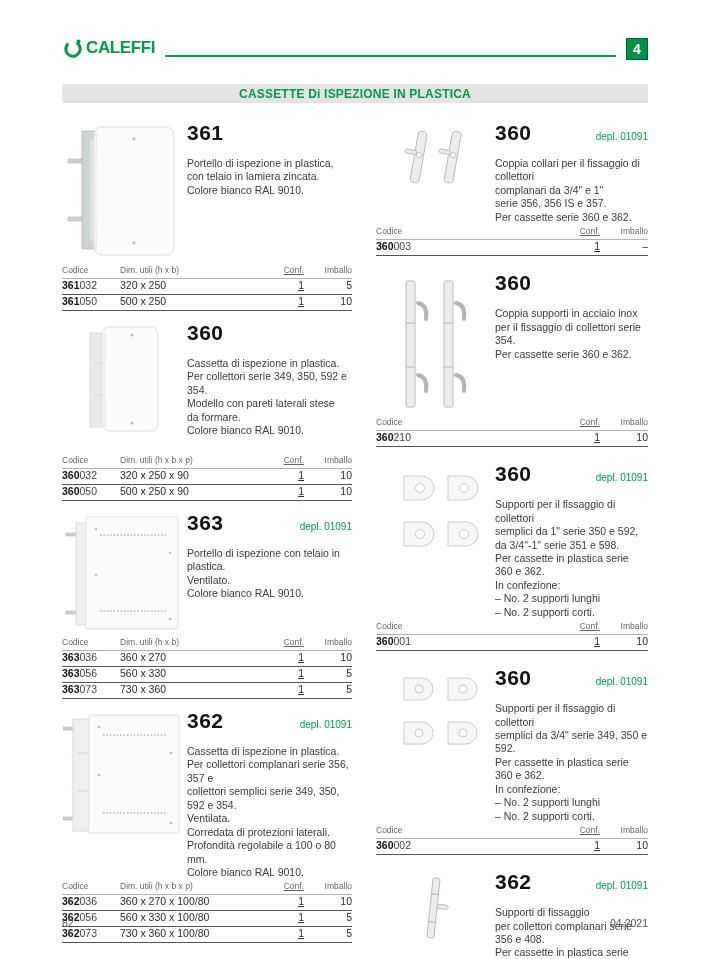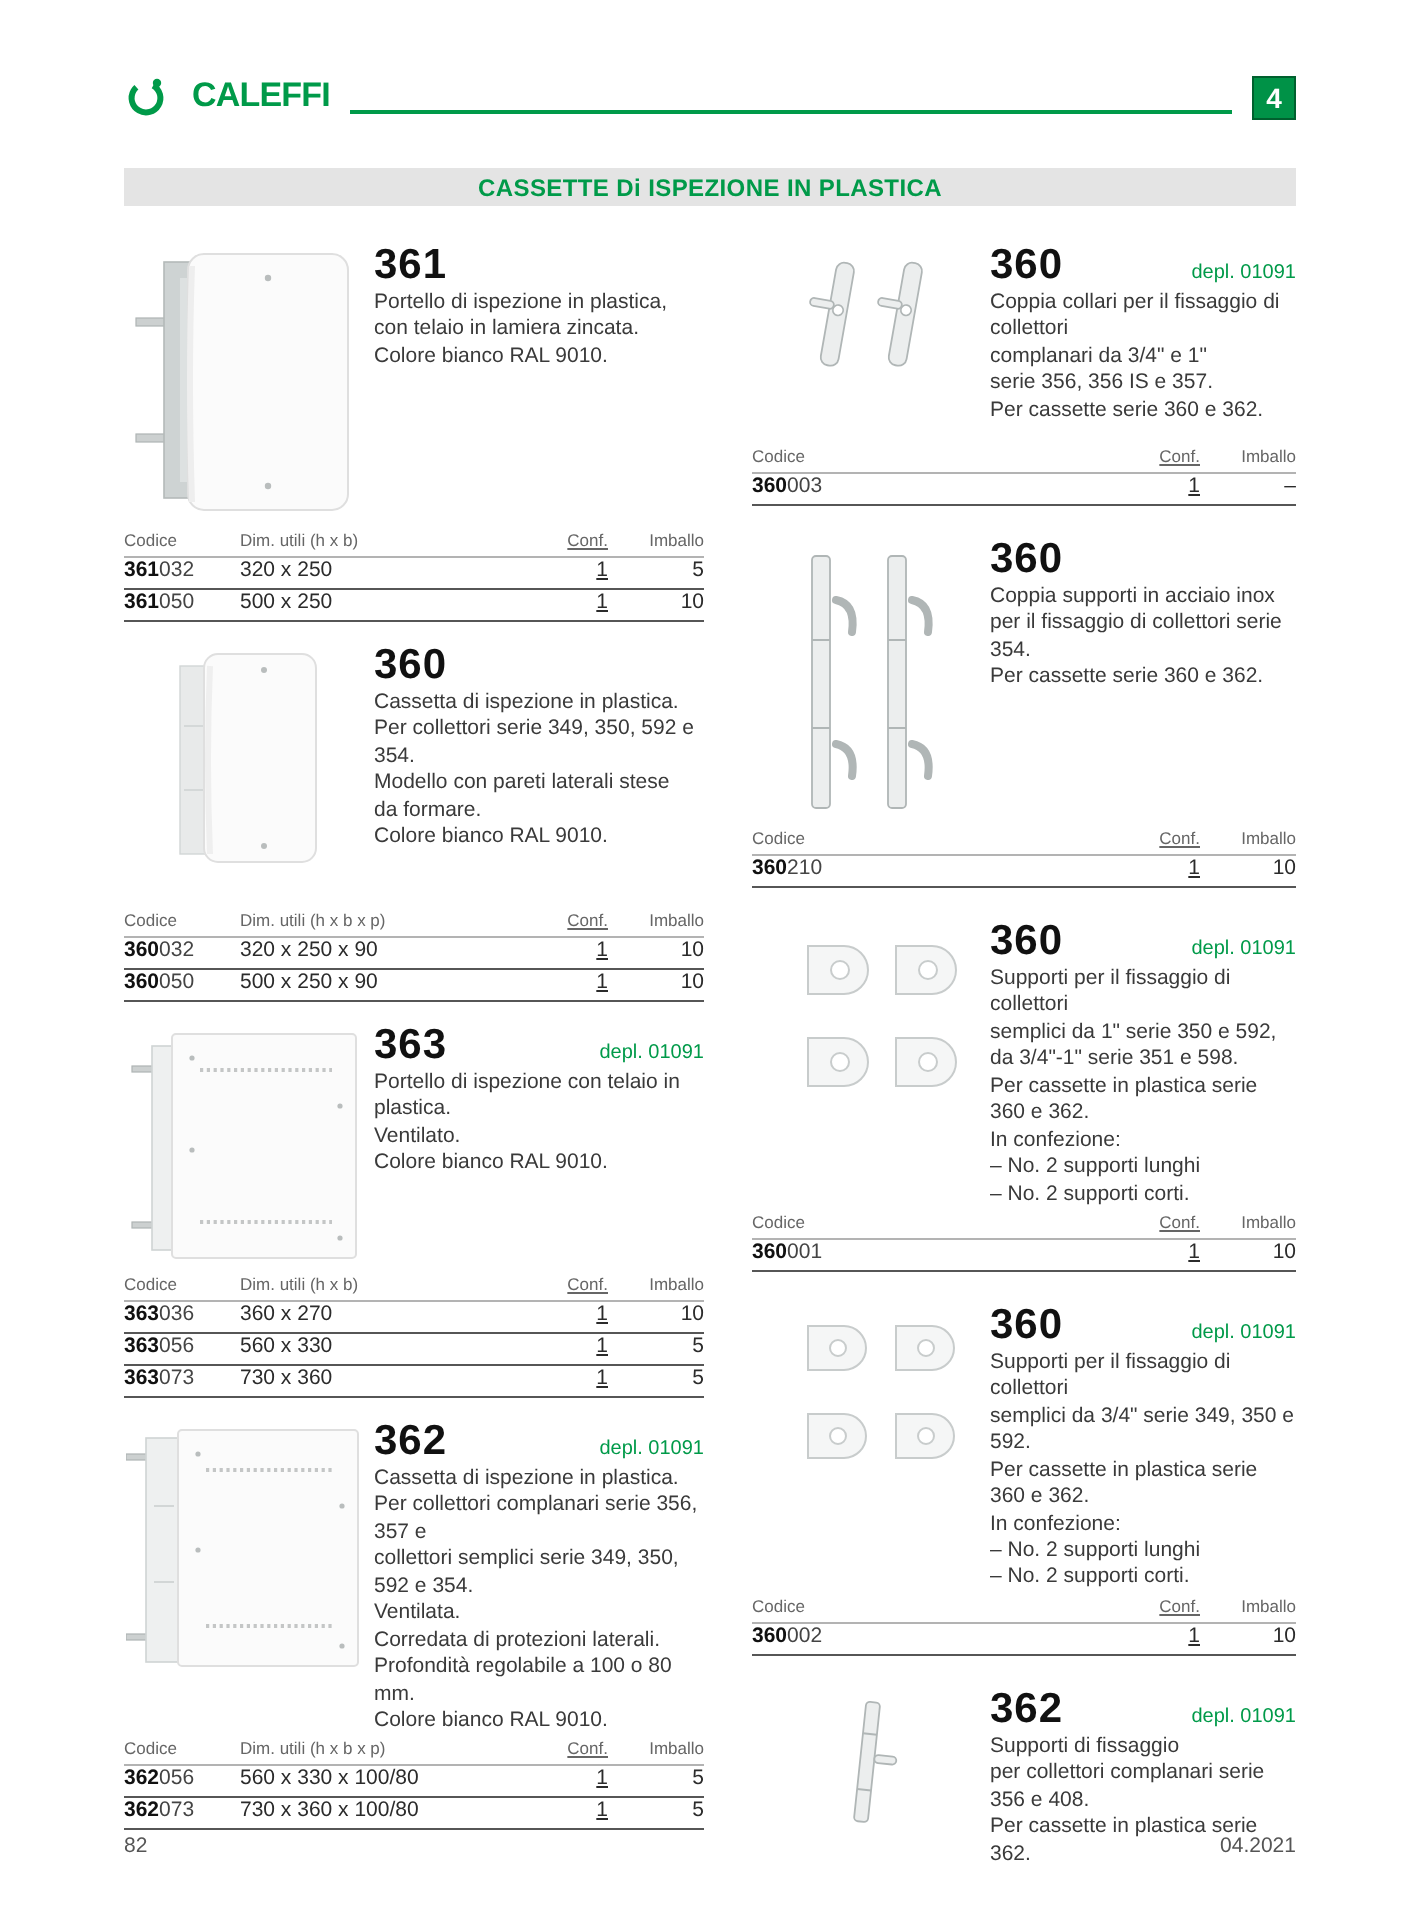--- a/index.html
+++ b/index.html
@@ -5,21 +5,21 @@
   * { margin:0; padding:0; box-sizing:border-box; }
   html,body { background:#ffffff; }
   body {
     width:710px; height:959px; position:relative; overflow:hidden;
     font-family:"Liberation Sans", sans-serif; color:#222;
   }
   .page { padding:34px 62px 0 62px; }
 
   
   .hdr { display:flex; align-items:flex-end; height:26px; }
-  .logo { display:flex; align-items:center; gap:12px; }
+  .logo { display:flex; align-items:center; gap:2px; }
   .logo-text { font-size:17px; font-weight:bold; color:#009A49; letter-spacing:-0.4px; }
   .hdr-rule { flex:1; border-bottom:2px solid #009A49; margin:0 10px 3px 10px; }
   .sec-badge {
     width:22px; height:22px; background:#009247; color:#fff;
     font-size:14px; font-weight:bold; display:flex; align-items:center; justify-content:center;
     border:1px solid #00602e;
   }
 
   
   .title-bar {
@@ -38,21 +38,21 @@
   .col-right .sec { margin-bottom:15px; }
   .sec-head { display:flex; align-items:flex-start; }
   .sec-img  { flex:none; display:flex; justify-content:center; padding-top:4px; }
   .col-left  .sec-img { width:122px; }
   .col-right .sec-img { width:116px; }
   .sec-txt { flex:1; padding-left:3px; }
   .sec-title-row { display:flex; justify-content:space-between; align-items:baseline; }
   .sec-num { font-size:21px; font-weight:bold; color:#111; letter-spacing:.5px; }
   .depl { font-size:10px; font-weight:normal; color:#009A49; }
   .depl:empty { display:none; }
-  .desc { margin-top:0; font-size:10.5px; line-height:1.28; color:#3a3a3a; white-space:pre-line; }
+  .desc { margin-top:12px; font-size:10.5px; line-height:1.28; color:#3a3a3a; white-space:pre-line; }
 
   
   table.ptable { width:100%; border-collapse:collapse; table-layout:fixed; }
   .ptable thead td { font-size:8.5px; color:#666; padding:2px 0 3px; border-bottom:1px solid #b3b3b3; }
   .ptable tbody td { font-size:10.5px; color:#2b2b2b; padding:0 0 3px; border-bottom:1px solid #565656; }
   .ptable .w-cod { width:58px; }
   .ptable .w-conf { width:40px; text-align:right;text-decoration:underline; }
   .ptable .w-imb  { width:48px; text-align:right; }
   .code-prefix { font-weight:bold; color:#111; }
   .code-suffix { color:#444; }
@@ -293,20 +293,26 @@
           <thead>
             <tr>
               <td class="w-cod">Codice</td>
               <td>Dim. utili (h x b x p)</td>
               <td class="w-conf">Conf.</td>
               <td class="w-imb">Imballo</td>
             </tr>
           </thead>
           <tbody>
             <tr>
+              <td><span class="code-prefix">362</span><span class="code-suffix">036</span></td>
+              <td>360 x 270 x 100/80</td>
+              <td class="w-conf">1</td>
+              <td class="w-imb">10</td>
+            </tr>
+            <tr>
               <td><span class="code-prefix">362</span><span class="code-suffix">056</span></td>
               <td>560 x 330 x 100/80</td>
               <td class="w-conf">1</td>
               <td class="w-imb">5</td>
             </tr>
             <tr>
               <td><span class="code-prefix">362</span><span class="code-suffix">073</span></td>
               <td>730 x 360 x 100/80</td>
               <td class="w-conf">1</td>
               <td class="w-imb">5</td>

